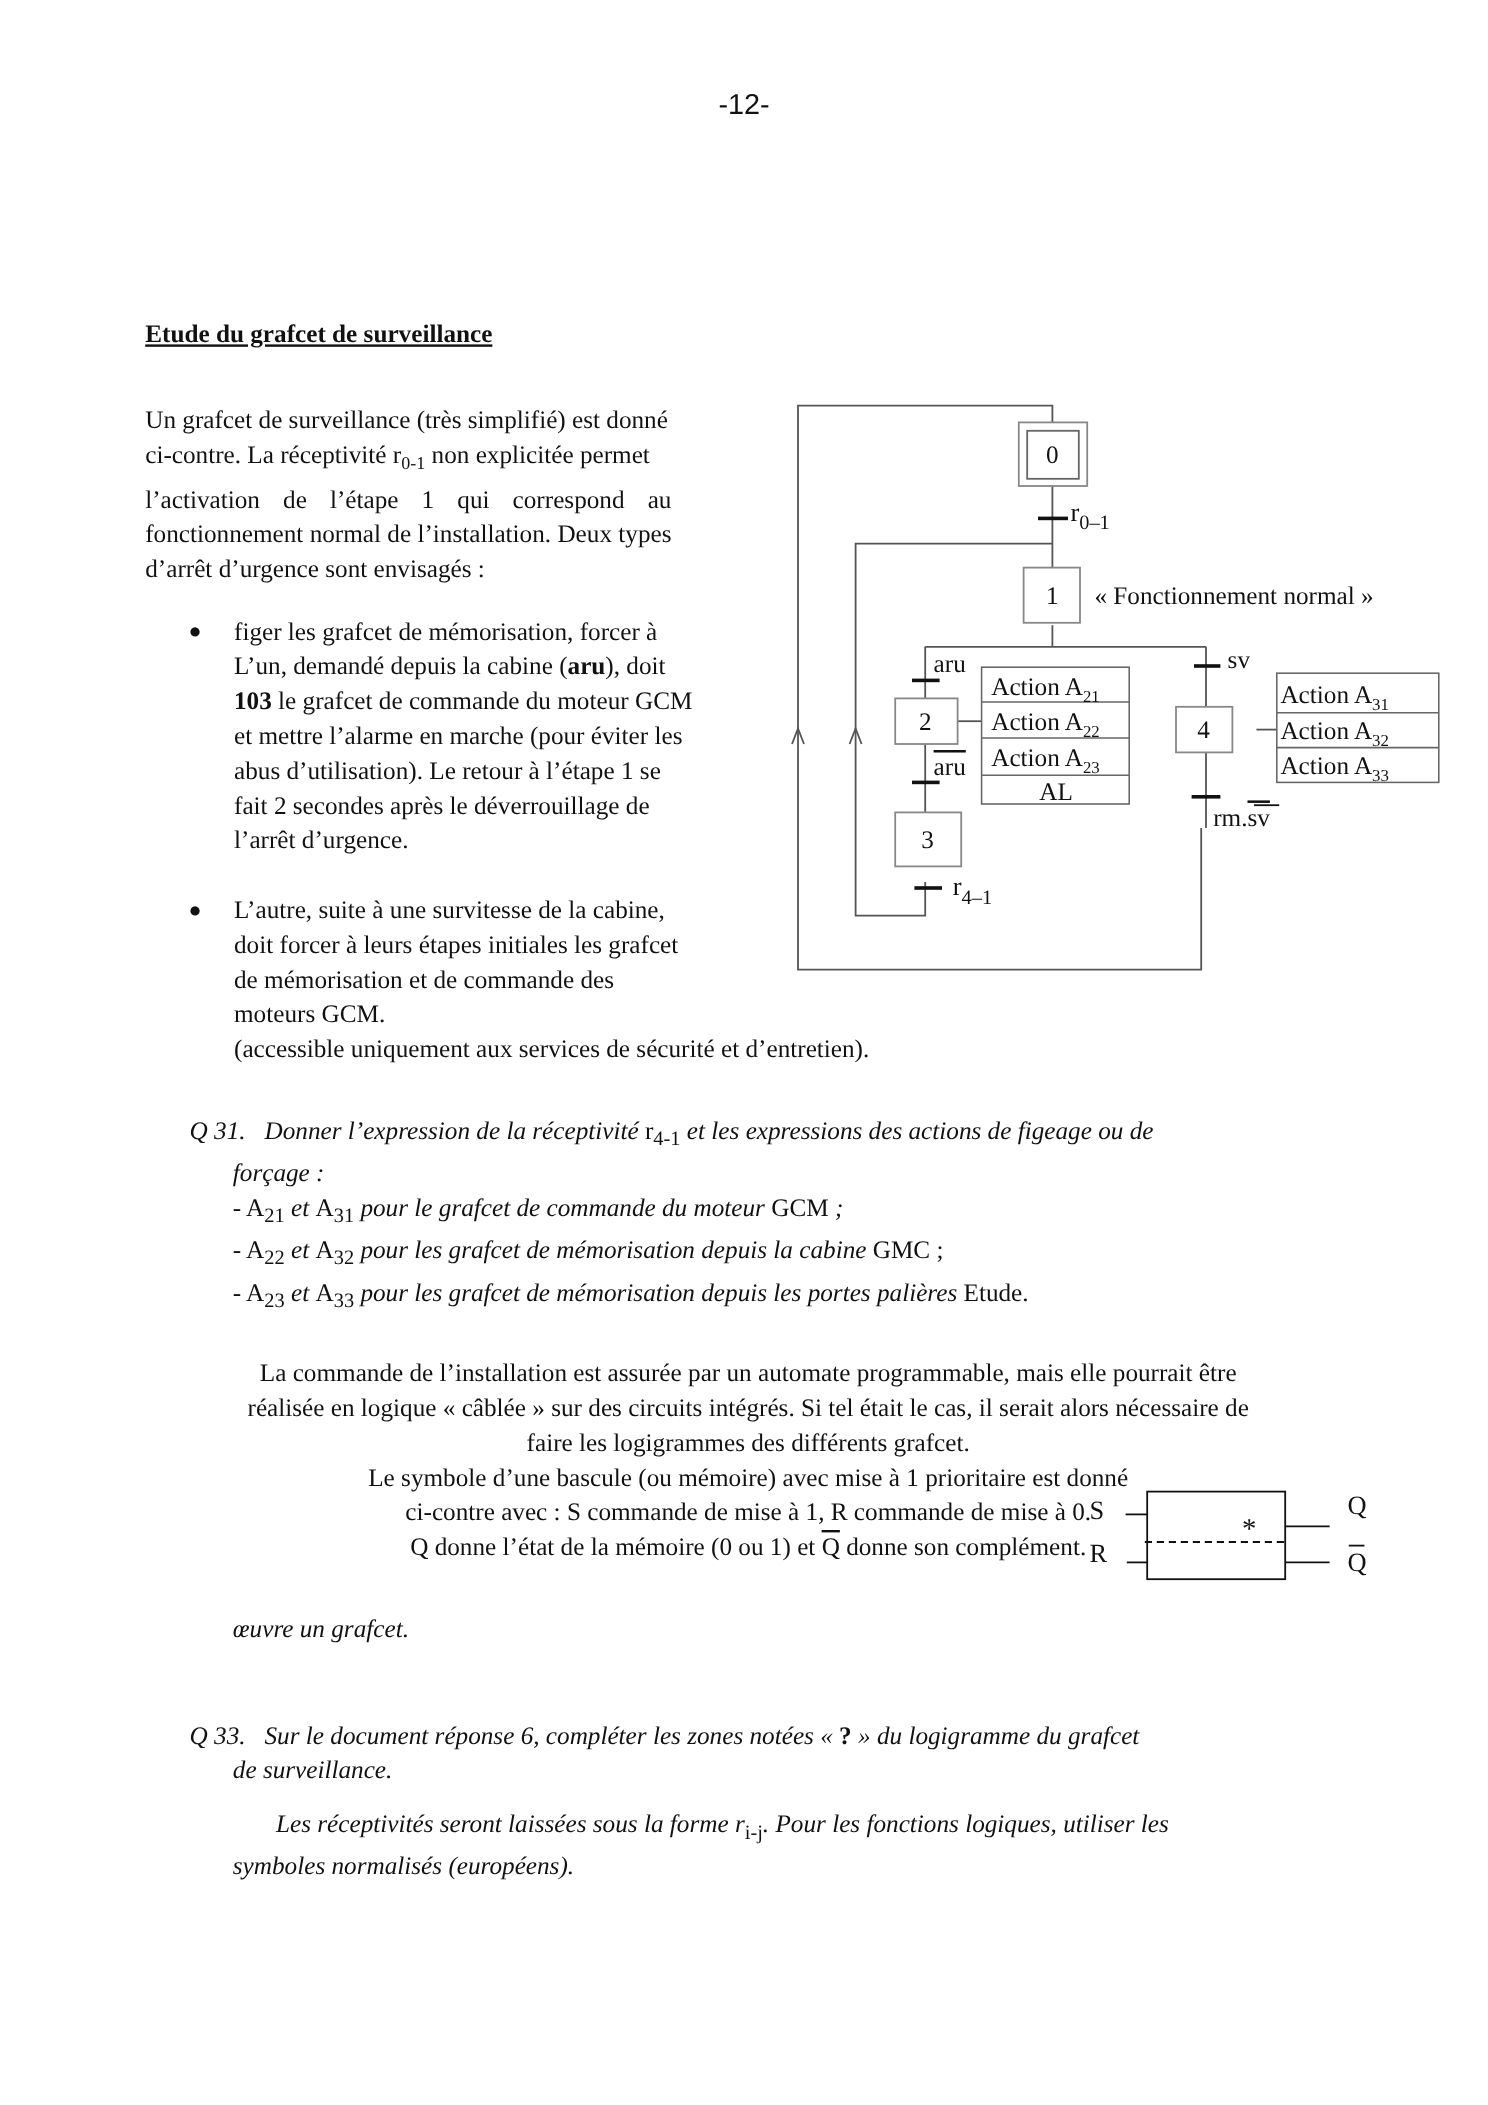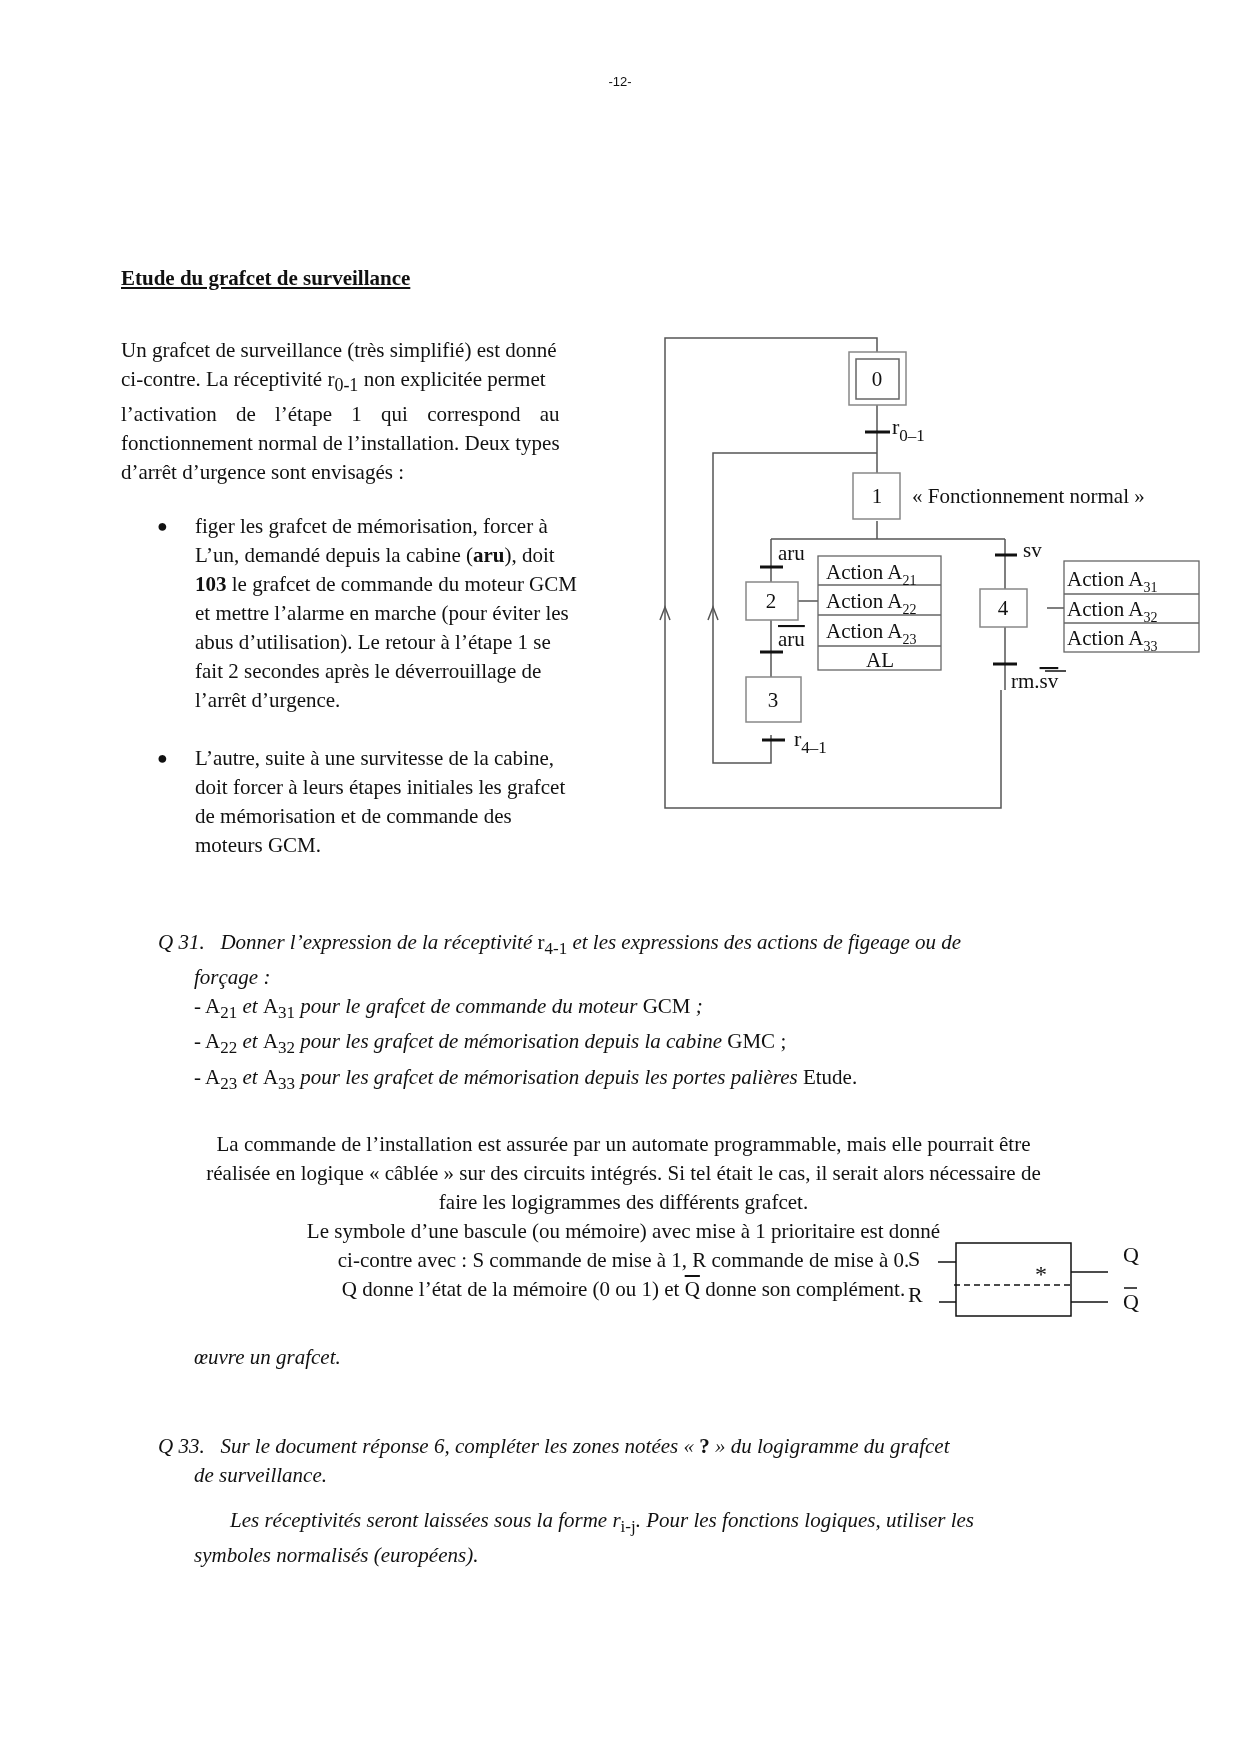--- a/index.html
+++ b/index.html
@@ -1,22 +1,22 @@
 <!DOCTYPE html>
 <html><head>
 <meta charset="utf-8">
 <style>
   html, body { margin: 0; padding: 0; background: #fff; }
   body { width: 1240px; height: 1754px; position: relative; overflow: hidden;
          font-family: "Liberation Serif", serif; color: #111; font-size: 21px; }
   .abs { position: absolute; }
-  .pageno { font-family: "Liberation Sans", sans-serif; font-size: 13px; left: 0; width: 1240px; text-align: center; top: 74px; }
+  .pageno { font-family: "Liberation Sans", sans-serif; font-size: 24px; left: 0; width: 1240px; text-align: center; top: 74px; }
   .title { left: 121px; top: 266px; font-weight: bold; text-decoration: underline; font-size: 21px; }
   .para { line-height: 29px; text-align: justify; }
-  .para sub { font-size: 18px; }
+  .para sub { font-size: 15px; }
   .bullet { position: absolute; left: 157px; font-size: 18px; }
   .q { font-style: italic; line-height: 29px; }
   .q .up { font-style: normal; }
   .q sub { font-size: 17px; font-style: normal; }
   .ov { text-decoration: overline; }
   svg text { font-family: "Liberation Serif", serif; fill: #111; }
 </style>
 </head>
 <body>
 
@@ -41,20 +41,21 @@
   <div>fait 2 secondes après le déverrouillage de</div>
   <div style="text-align:left;">l’arrêt d’urgence.</div>
 </div>
 
 <div class="bullet" style="top:748px;">●</div>
 <div class="abs para" style="left:195px; top:744px; width:456px;">
   <div>L’autre, suite à une survitesse de la cabine,</div>
   <div>doit forcer à leurs étapes initiales les grafcet</div>
   <div>de mémorisation et de commande des</div>
   <div style="text-align:left;">moteurs GCM.</div>
+  <div style="width:700px;text-align:left;">(accessible uniquement aux services de sécurité et d’entretien).</div>
 </div>
 
 <svg class="abs" style="left:0;top:0;" width="1240" height="840" viewBox="0 0 1240 840">
   <g stroke="#555" stroke-width="1.5" fill="none">
 
     <polyline points="1001,690 1001,808 665,808 665,338 877,338 877,352"></polyline>
 
     <polyline points="771,735 771,763 713,763 713,453 877,453"></polyline>
 
     <line x1="877" y1="405" x2="877" y2="477"></line>

